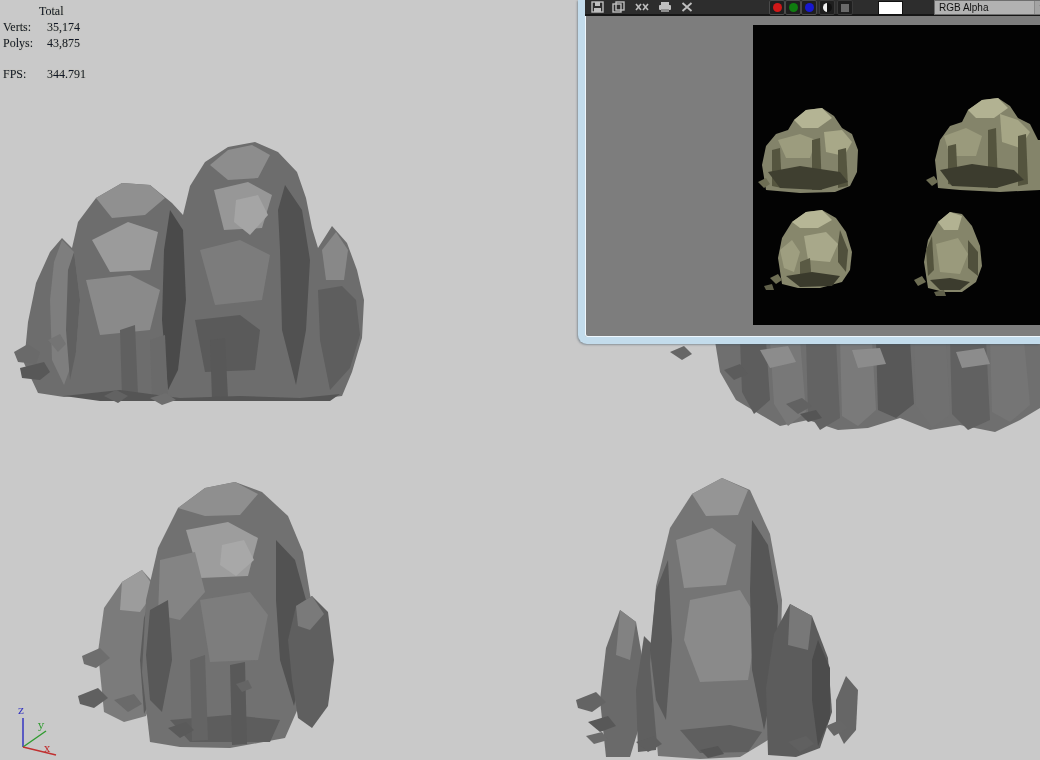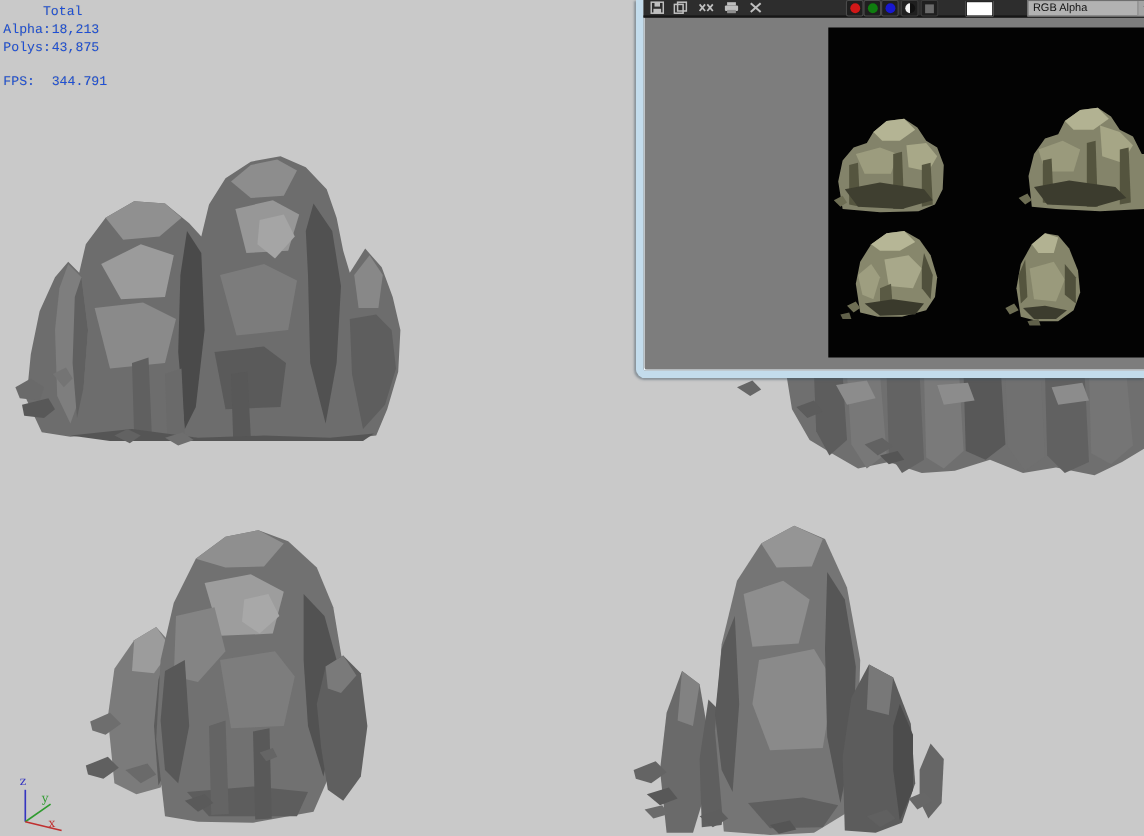--- a/index.html
+++ b/index.html
@@ -1,21 +1,21 @@
 <!DOCTYPE html>
 <html><head>
 <meta charset="utf-8">
 <style>
   html,body{margin:0;padding:0;}
   .stage{position:relative;width:1040px;height:760px;background:#c9c9c9;overflow:hidden;
          font-family:"Liberation Sans",sans-serif;}
 
   
-  .stats{position:absolute;left:3px;top:3px;color:#1d4ed8;
-         font-family:Liberation Mono, monospace;font-size:12px;line-height:16px;
+  .stats{position:absolute;left:3px;top:3px;color:#0f172a;
+         font-family:Liberation Serif, serif;font-size:12px;line-height:16px;
          text-shadow:0 0 1px rgba(160,140,20,.35);}
   .stats .row{display:flex;}
   .stats .lbl{width:44px;}
   .stats .total{margin-left:36px;}
   .stats .gap{height:15px;}
 
   
   .vp-svg{position:absolute;left:0;top:0;}
 
   
@@ -157,22 +157,22 @@
       <text x="38" y="729" font-size="11" fill="#2f9b2f" font-family="DejaVu Serif, serif">y</text>
       <text x="44" y="752" font-size="11" fill="#c03030" font-family="DejaVu Serif, serif">x</text>
     </g>
   </svg>
 
   <div class="stats">
     <div class="row">
         <span class="total">Total</span>
       </div>
     <div class="row">
-      <span class="lbl">Alpha:</span>
-      <span>18,213</span>
+      <span class="lbl">Verts:</span>
+      <span>35,174</span>
     </div>
     <div class="row">
       <span class="lbl">Polys:</span>
       <span>43,875</span>
     </div>
     <div class="gap"></div>
     <div class="row">
       <span class="lbl">FPS:</span>
       <span>344.791</span>
     </div>

